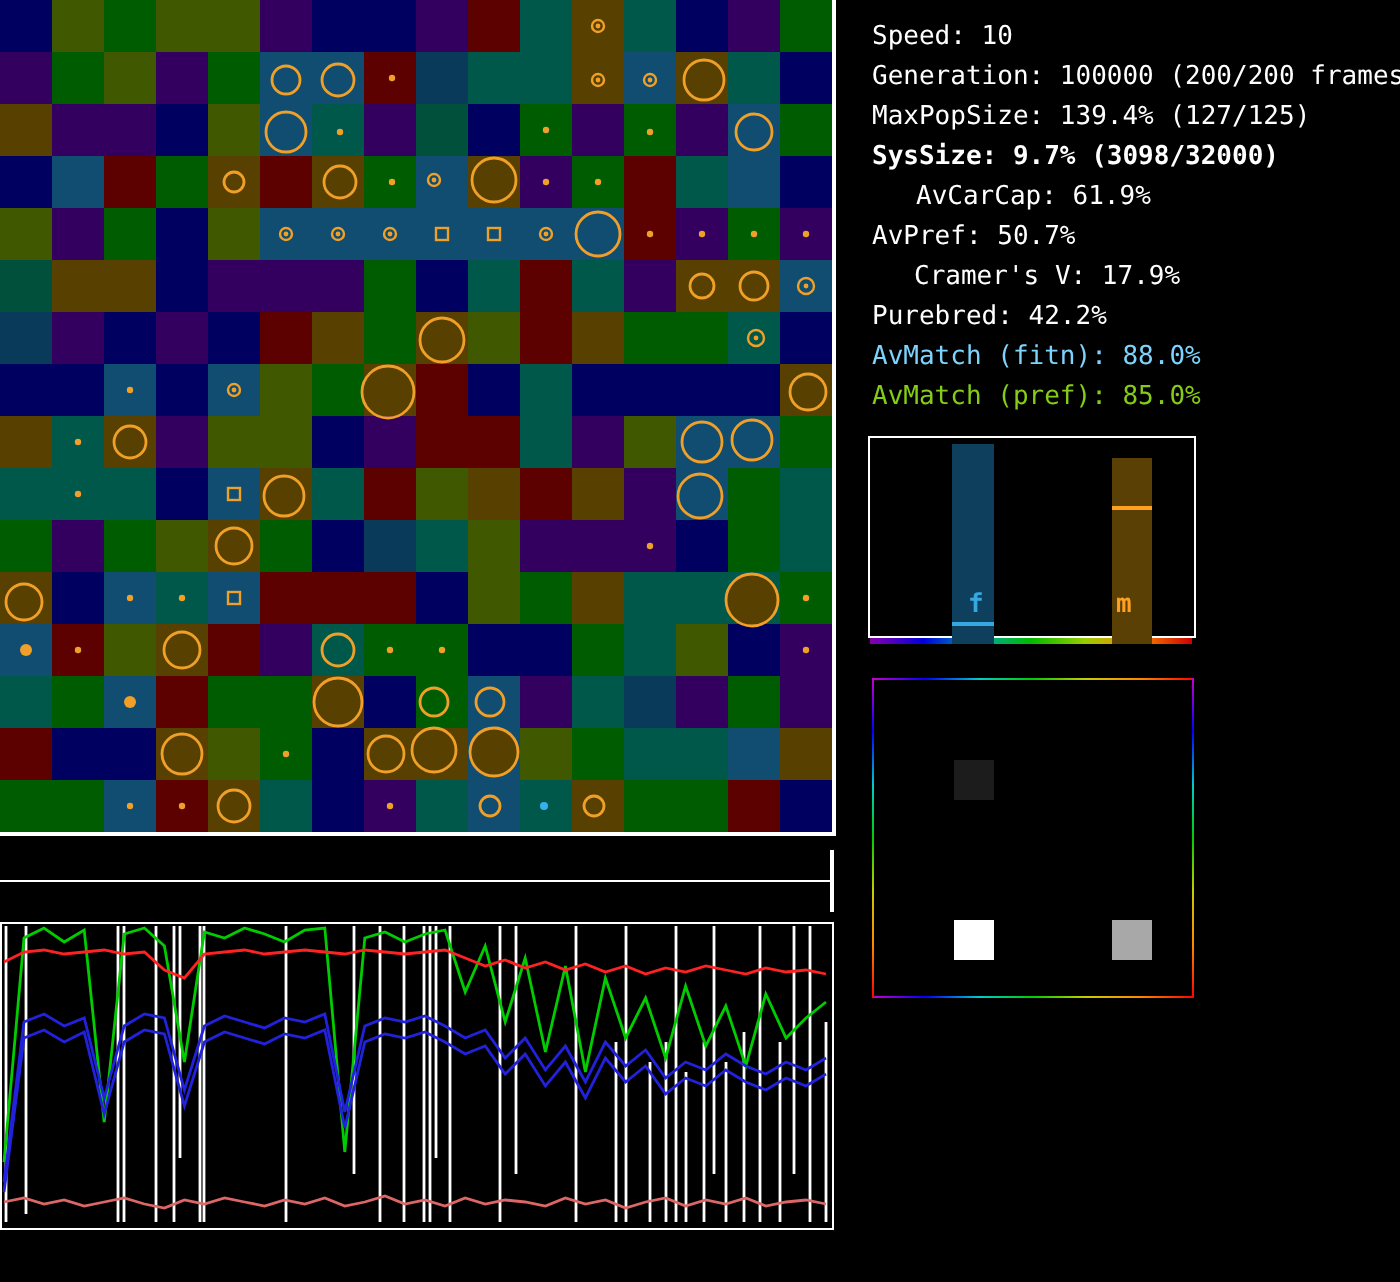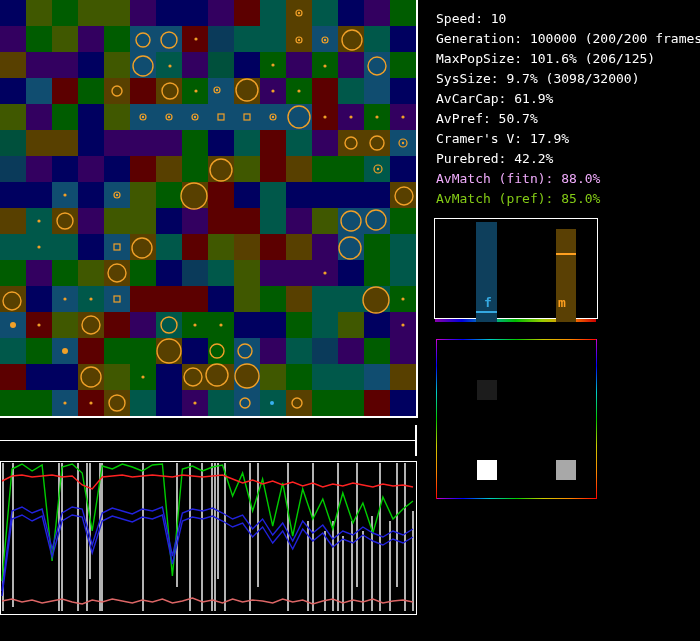--- a/index.html
+++ b/index.html
@@ -384,27 +384,27 @@
     </svg>
   <div class="gridline" id="grid-border-right"></div>
   <div class="gridline" id="grid-border-bottom"></div>
 
   <div id="tl-track" style="top: 440px; width: 417px; background: rgb(255, 255, 255);"></div>
   <div id="tl-cursor" style="left: 415px; top: 425px; height: 31px; background: rgb(255, 255, 255);"></div>
 
   <div id="stats">
       <div class="stat-line" style="top: 11px; color: rgb(255, 255, 255);">Speed: 10</div>
       <div class="stat-line" style="top: 31px; color: rgb(255, 255, 255);">Generation: 100000 (200/200 frames)</div>
-      <div class="stat-line" style="top: 51px; color: rgb(255, 255, 255);">MaxPopSize: 101.6% (206/125)</div>
-      <div class="stat-line" style="top: 71px; color: rgb(255, 255, 255);">SysSize: 9.7% (3098/32000)</div>
-      <div class="stat-line" style="top: 91px; color: rgb(255, 255, 255);">AvCarCap: 61.9%</div>
+      <div class="stat-line" style="top: 51px; color: rgb(255, 255, 255);">MaxPopSize: 139.4% (127/125)</div>
+      <div class="stat-line" style="top: 71px; color: rgb(255, 255, 255); font-weight: bold;">SysSize: 9.7% (3098/32000)</div>
+      <div class="stat-line" style="top: 91px; color: rgb(255, 255, 255); margin-left: 22px;">AvCarCap: 61.9%</div>
       <div class="stat-line" style="top: 111px; color: rgb(255, 255, 255);">AvPref: 50.7%</div>
-      <div class="stat-line" style="top: 131px; color: rgb(255, 255, 255);">Cramer's V: 17.9%</div>
+      <div class="stat-line" style="top: 131px; color: rgb(255, 255, 255); margin-left: 21px;">Cramer's V: 17.9%</div>
       <div class="stat-line" style="top: 151px; color: #ffffff;">Purebred: 42.2%</div>
-      <div class="stat-line" style="top: 171px; color: #f0abfc;">AvMatch (fitn): 88.0%</div>
+      <div class="stat-line" style="top: 171px; color: #7dd3fc;">AvMatch (fitn): 88.0%</div>
       <div class="stat-line" style="top: 191px; color: #84cc16;">AvMatch (pref): 85.0%</div>
     </div>
 
   <div id="sexbox"></div>
   <div id="hue-strip"></div>
   <div class="bar" id="bar-f" style="left: 476px; top: 222px; width: 21px; height: 100px; background: rgb(14, 63, 92);"></div>
   <div class="bar" id="bar-m" style="left: 556px; top: 229px; width: 20px; height: 93px; background: rgb(90, 64, 4);"></div>
   <div class="bar-marker" id="marker-f" style="left: 476px; top: 311px; width: 21px; background: rgb(53, 168, 224);"></div>
   <div class="bar-marker" id="marker-m" style="left: 556px; top: 253px; width: 20px; background: rgb(255, 160, 32);"></div>
   <div class="bar-label" id="label-f" style="left: 484px; top: 295px; color: rgb(53, 168, 224);">f</div>

